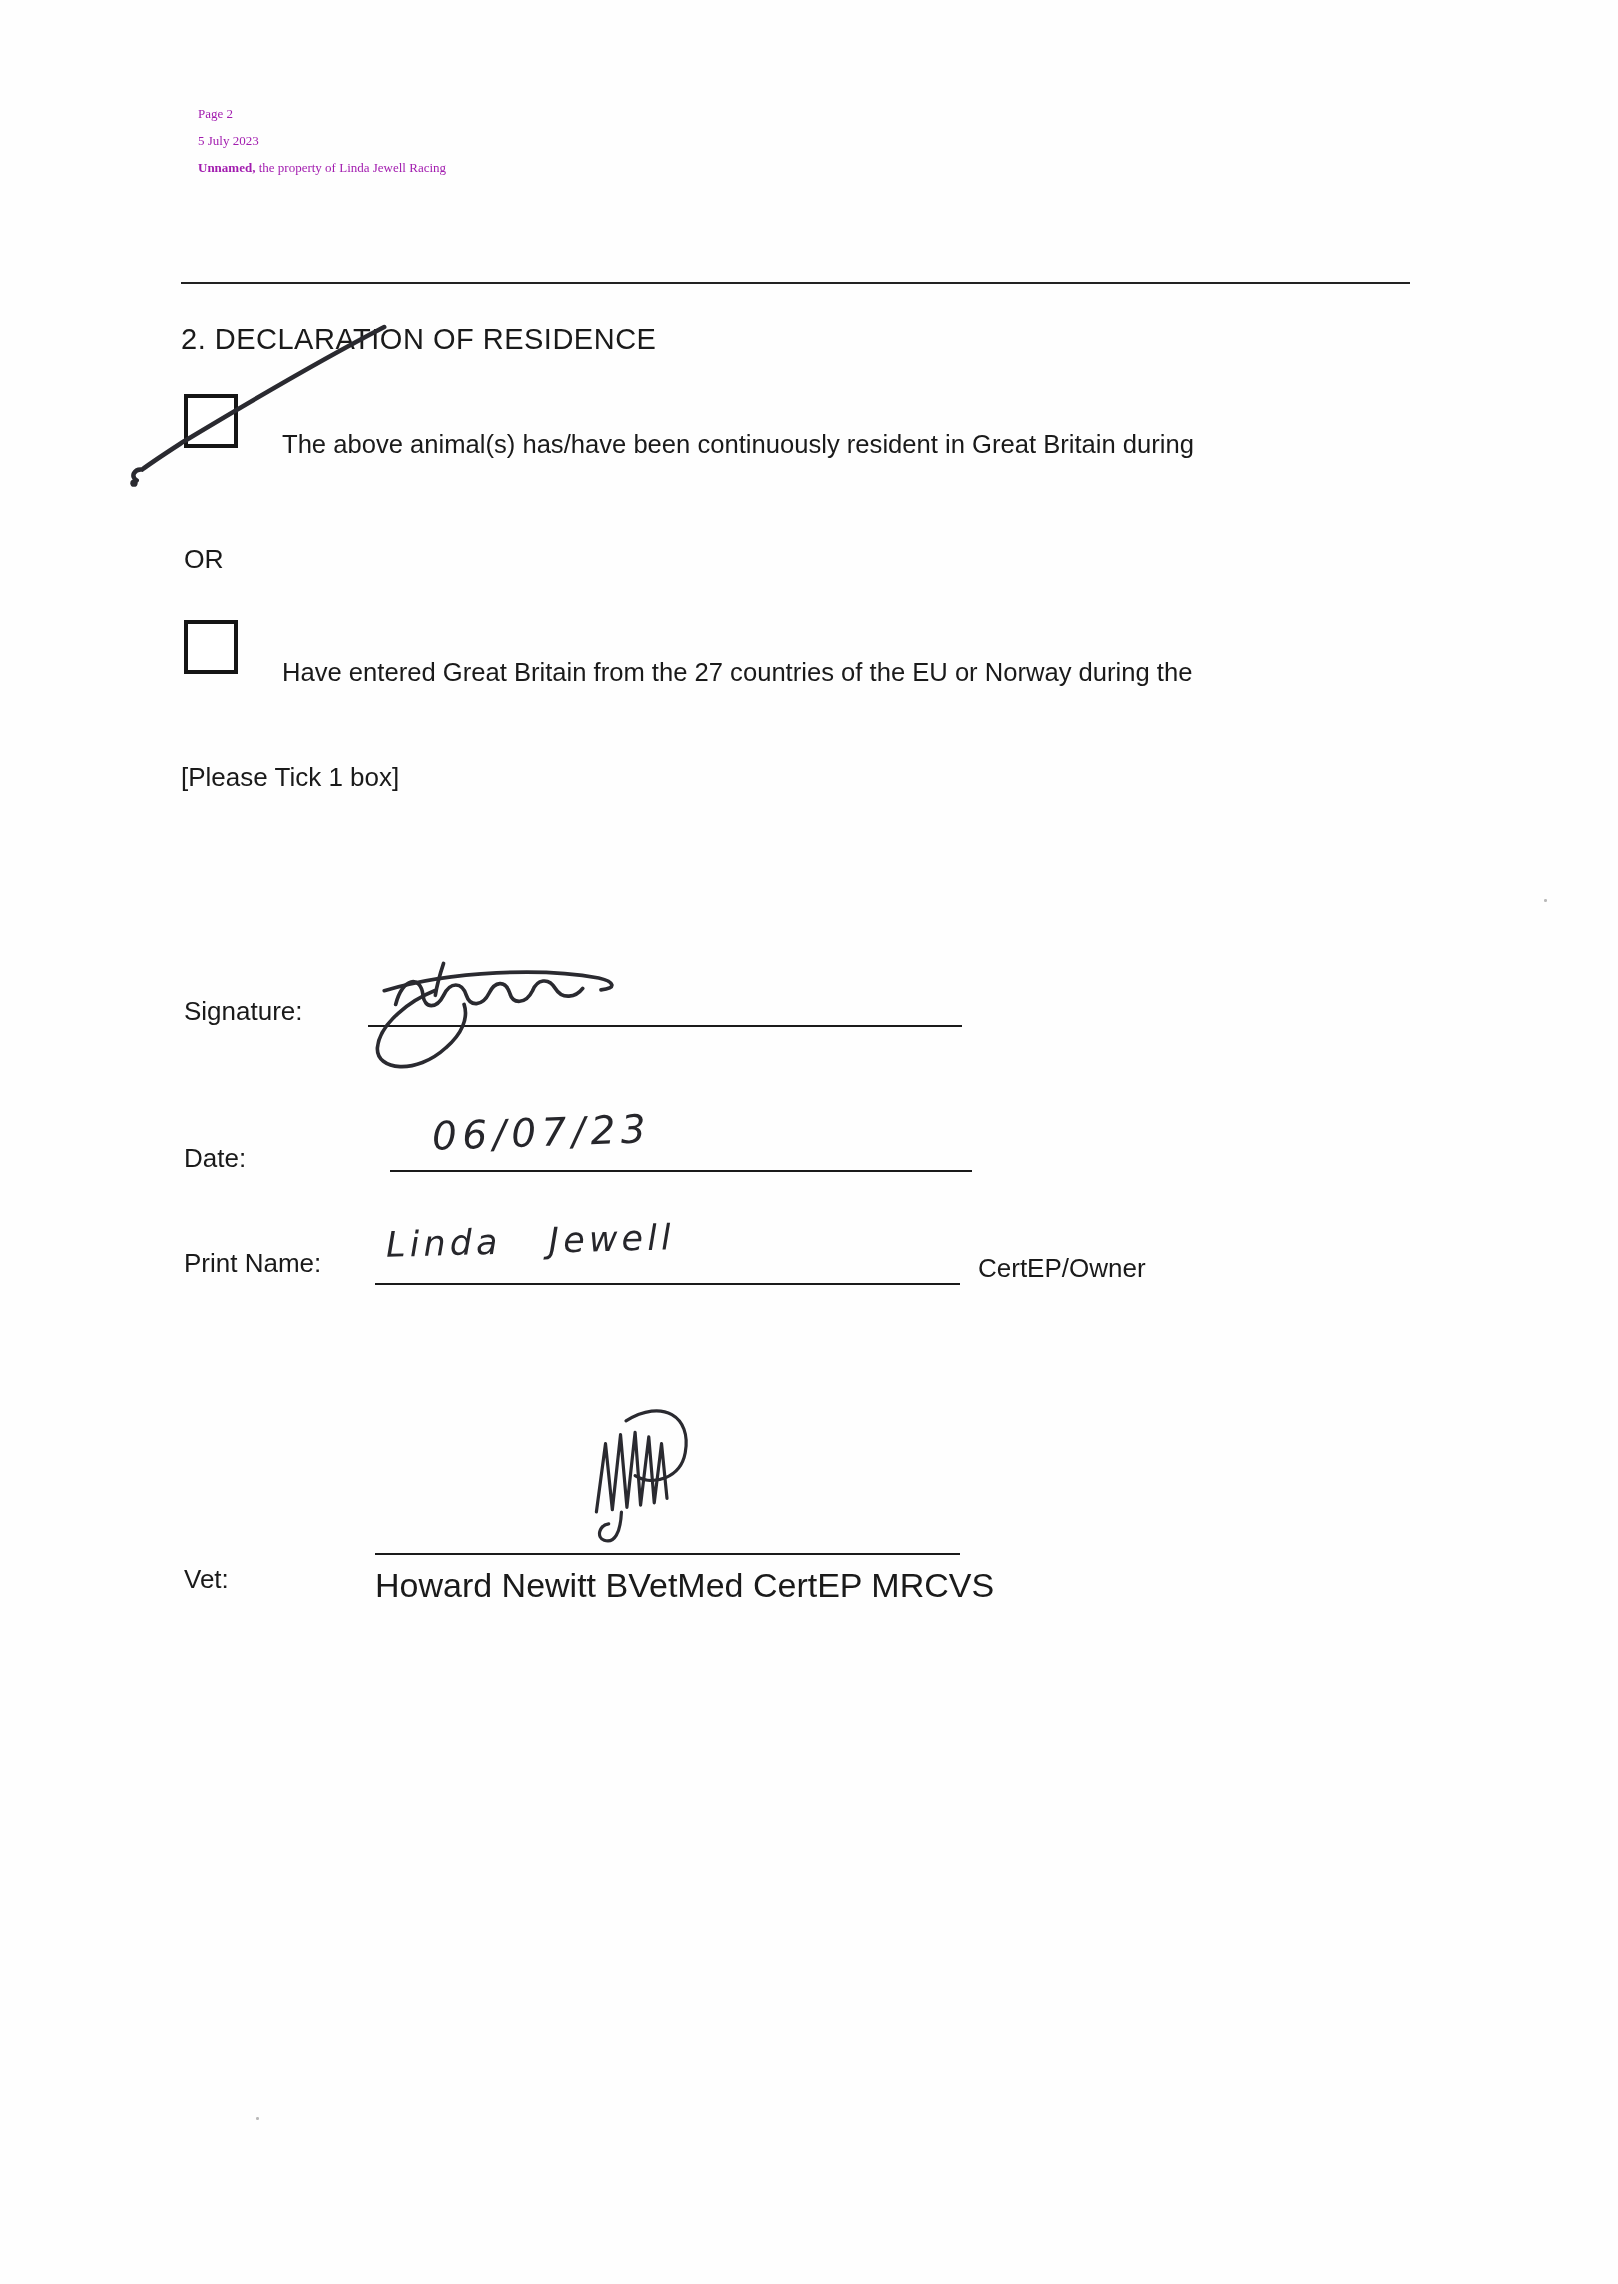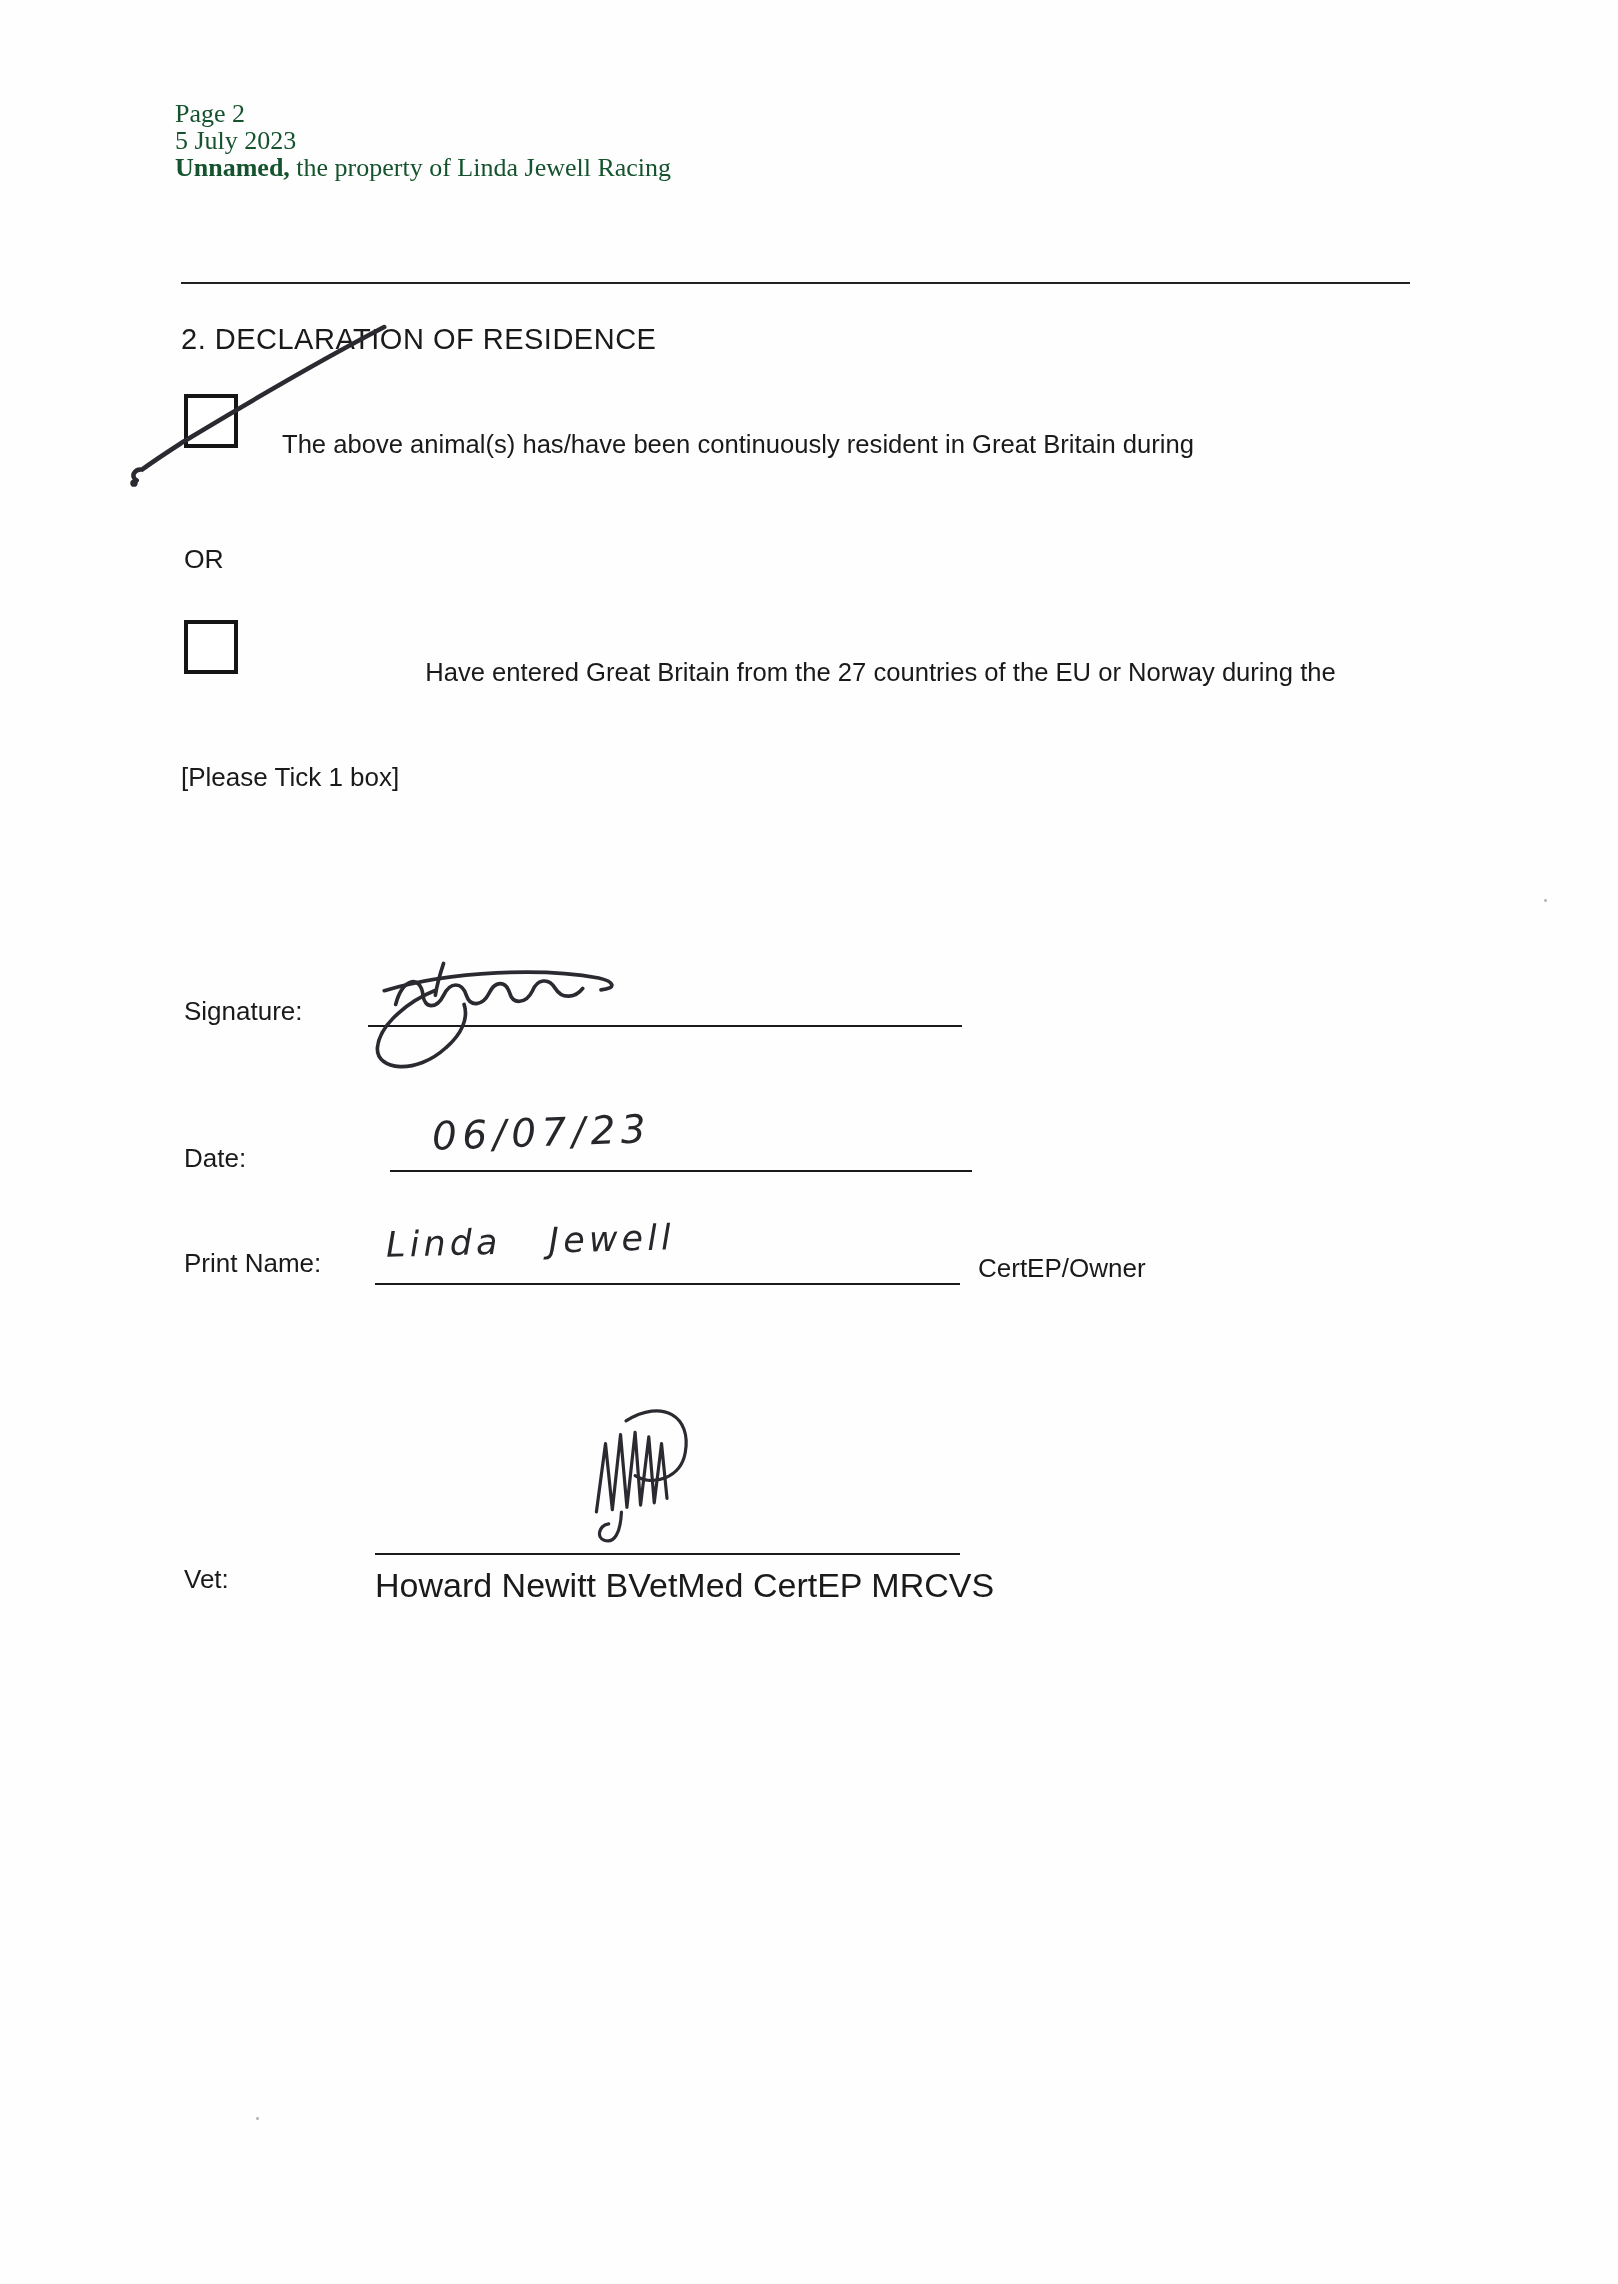--- a/index.html
+++ b/index.html
@@ -14,26 +14,26 @@
   .sheet {
     position: relative;
     width: 1618px;
     height: 2284px;
     overflow: hidden;
     background: #fefefe;
   }
   
   .doc-header {
     position: absolute;
-    left: 175px;
+    left: 198px;
     top: 100px;
     font-family: "Liberation Serif", serif;
-    font-size: 26px;
+    font-size: 13px;
     line-height: 27px;
-    color: #14532d;
+    color: #a21caf;
   }
   .doc-header .bold { font-weight: bold; text-align: right; }
   
   .rule {
     position: absolute;
     left: 181px;
     top: 282px;
     width: 1229px;
     height: 1.8px;
     background: #222;
@@ -61,21 +61,21 @@
   .cb1 { left: 184px; top: 394px; }
   .cb2 { left: 184px; top: 620px; }
   .option-text {
     position: absolute;
     left: 282px;
     width: 1197px;
     font-size: 25.6px;
     line-height: 40px;
   }
   .opt1 { top: 424px; }
-  .opt2 { top: 652px; text-align: center; }
+  .opt2 { top: 652px; }
   .option-text div { white-space: nowrap; }
   .or-label {
     position: absolute;
     left: 184px;
     top: 544px;
     font-size: 26.5px;
   }
   .tick-instruction {
     position: absolute;
     left: 181px;

